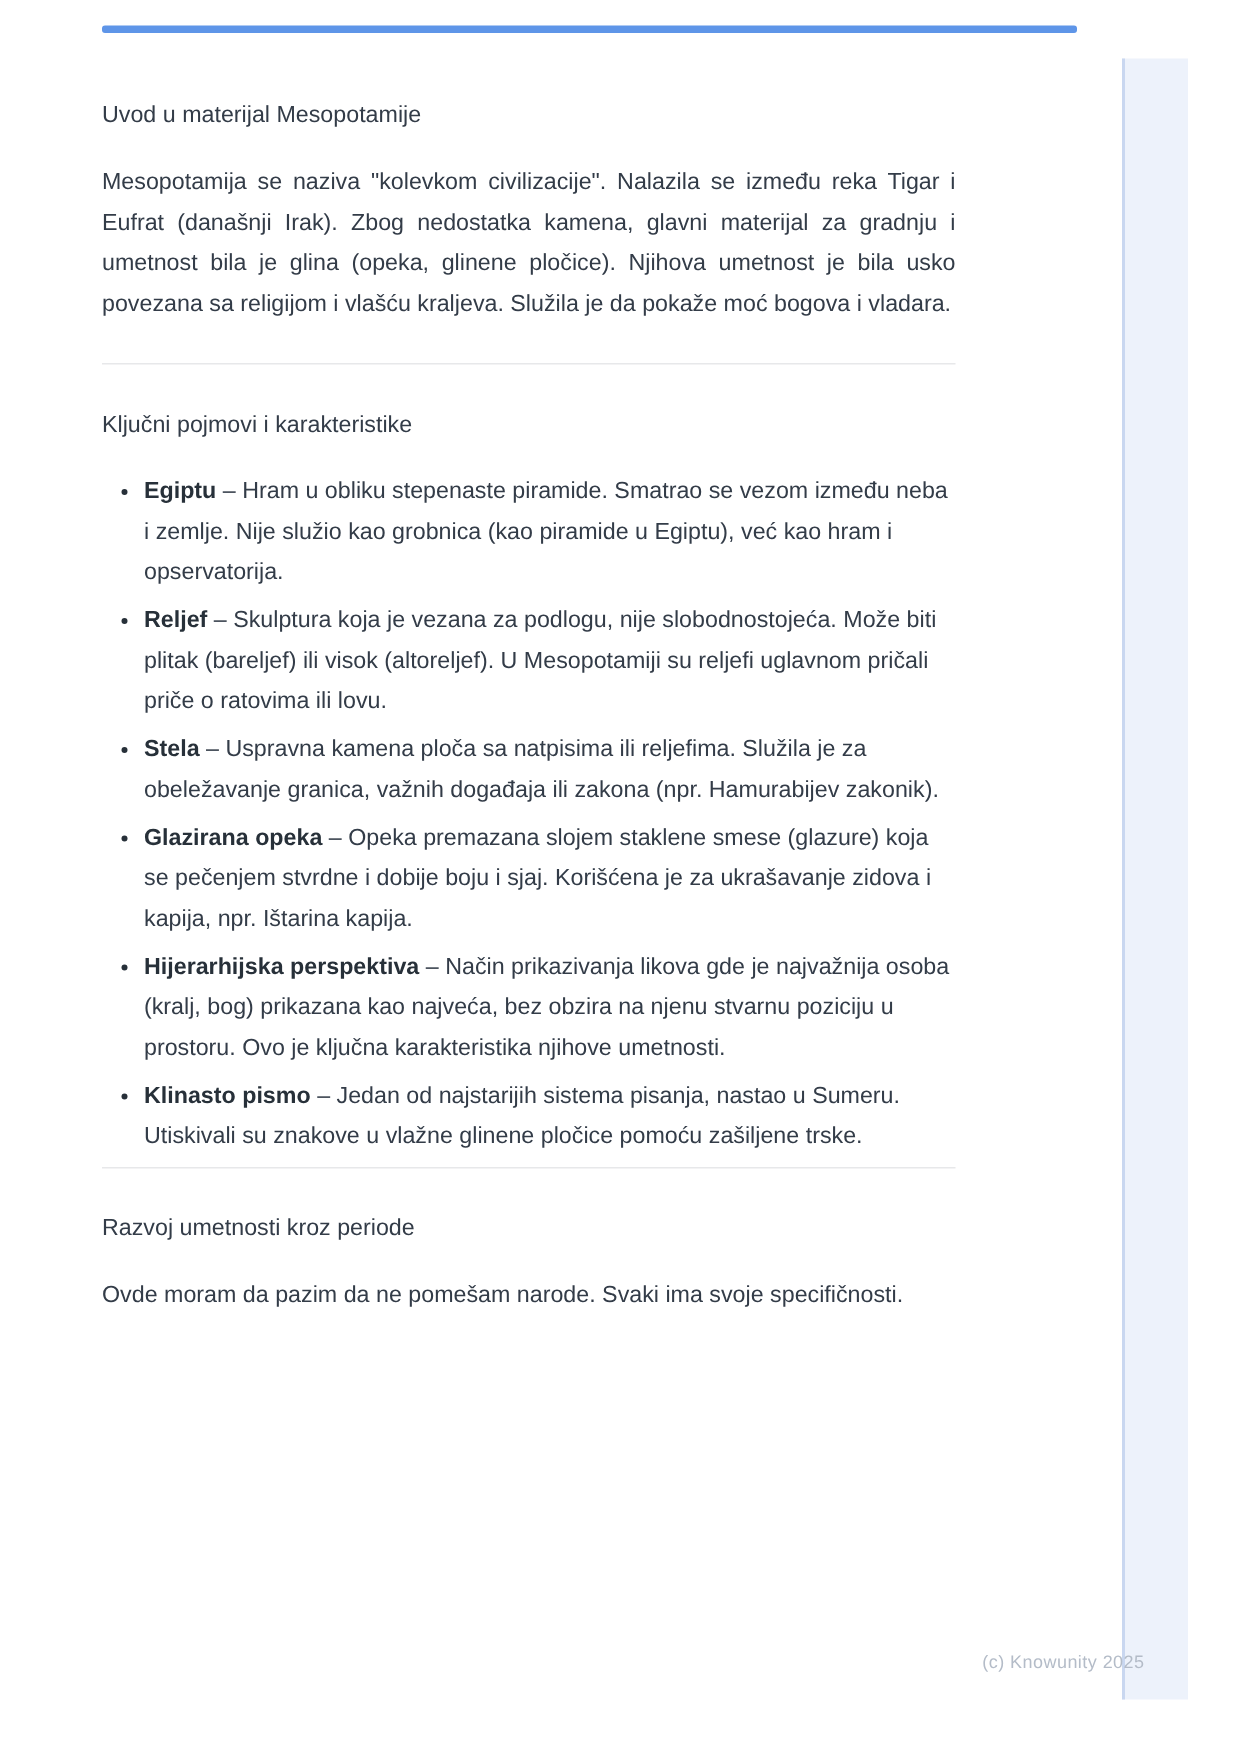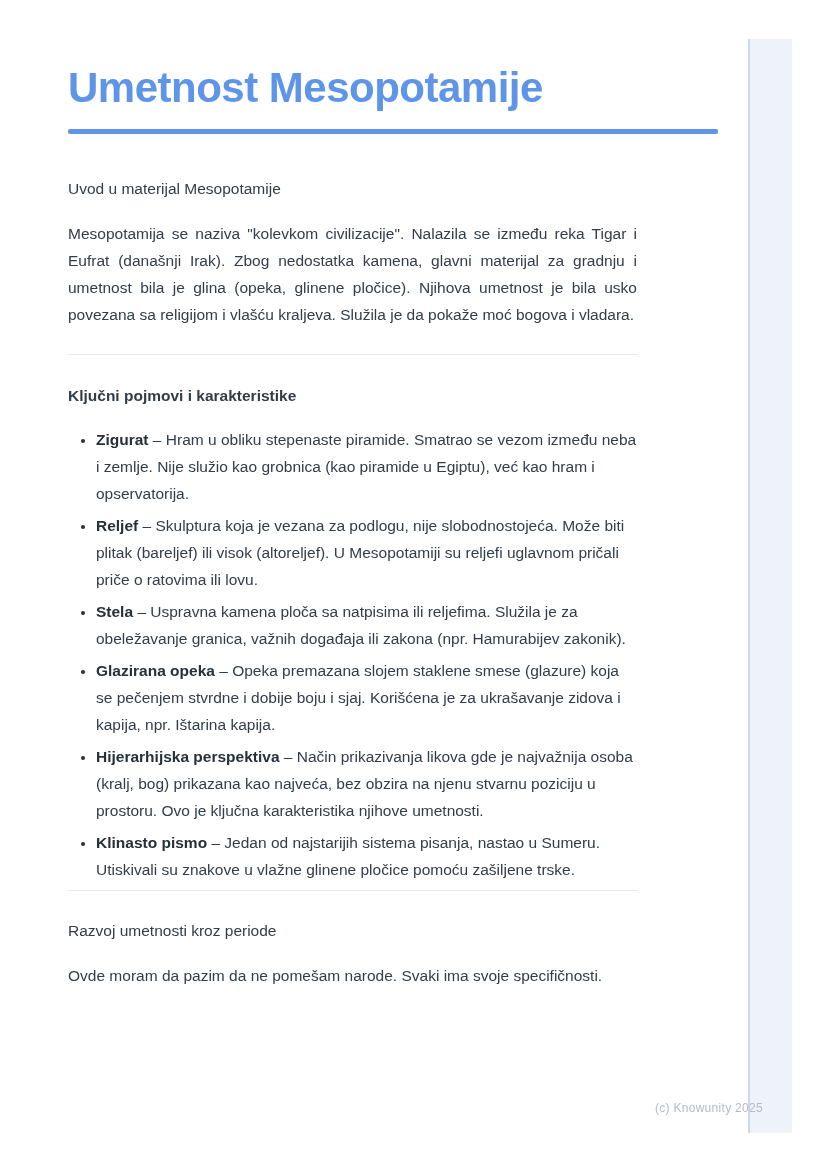--- a/index.html
+++ b/index.html
@@ -53,21 +53,21 @@
     line-height: 27px;
     text-align: justify;
     color: var(--text);
   }
   .divider {
     border: none;
     border-top: 1px solid var(--divider);
     margin-top: 26px;
     width: 569px;
   }
-  .key-label { margin-top: 30px; font-weight: bold; }
+  .key-label { margin-top: 30px; }
   .term-list {
     margin-top: 20px;
     padding-left: 28px;
     list-style: disc outside;
   }
   .term-list li {
     font-size: 15.5px;
     line-height: 27px;
     margin-bottom: 5px;
     color: var(--text);
@@ -111,33 +111,32 @@
     z-index: 2;
   }
 </style>
 </head>
 <body>
 
 <div class="side-strip"></div>
 
 <div class="content">
 
-  <h1 class="doc-title">Umetnost Mesopotamije</h1>
   <div class="title-rule"></div>
 
   <div class="label-line intro-label">Uvod u materijal Mesopotamije</div>
 
   <p class="intro-paragraph">Mesopotamija se naziva "kolevkom civilizacije". Nalazila se između reka Tigar i Eufrat (današnji Irak). Zbog nedostatka kamena, glavni materijal za gradnju i umetnost bila je glina (opeka, glinene pločice). Njihova umetnost je bila usko povezana sa religijom i vlašću kraljeva. Služila je da pokaže moć bogova i vladara.</p>
 
   <hr class="divider">
 
   <div class="label-line key-label">Ključni pojmovi i karakteristike</div>
 
   <ul class="term-list">
-    <li><strong>Zigurat</strong> <span>– Hram u obliku stepenaste piramide. Smatrao se vezom između neba i zemlje. Nije služio kao grobnica (kao piramide u Egiptu), već kao hram i opservatorija.</span></li>
+    <li><strong>Egiptu</strong> <span>– Hram u obliku stepenaste piramide. Smatrao se vezom između neba i zemlje. Nije služio kao grobnica (kao piramide u Egiptu), već kao hram i opservatorija.</span></li>
     <li><strong>Reljef</strong> <span>– Skulptura koja je vezana za podlogu, nije slobodnostojeća. Može biti plitak (bareljef) ili visok (altoreljef). U Mesopotamiji su reljefi uglavnom pričali priče o ratovima ili lovu.</span></li>
     <li><strong>Stela</strong> <span>– Uspravna kamena ploča sa natpisima ili reljefima. Služila je za obeležavanje granica, važnih događaja ili zakona (npr. Hamurabijev zakonik).</span></li>
     <li><strong>Glazirana opeka</strong> <span>– Opeka premazana slojem staklene smese (glazure) koja se pečenjem stvrdne i dobije boju i sjaj. Korišćena je za ukrašavanje zidova i kapija, npr. Ištarina kapija.</span></li>
     <li><strong>Hijerarhijska perspektiva</strong> <span>– Način prikazivanja likova gde je najvažnija osoba (kralj, bog) prikazana kao najveća, bez obzira na njenu stvarnu poziciju u prostoru. Ovo je ključna karakteristika njihove umetnosti.</span></li>
     <li><strong>Klinasto pismo</strong> <span>– Jedan od najstarijih sistema pisanja, nastao u Sumeru. Utiskivali su znakove u vlažne glinene pločice pomoću zašiljene trske.</span></li>
   </ul>
 
   <hr class="divider divider-2">
 
   <div class="label-line razvoj-label">Razvoj umetnosti kroz periode</div>

